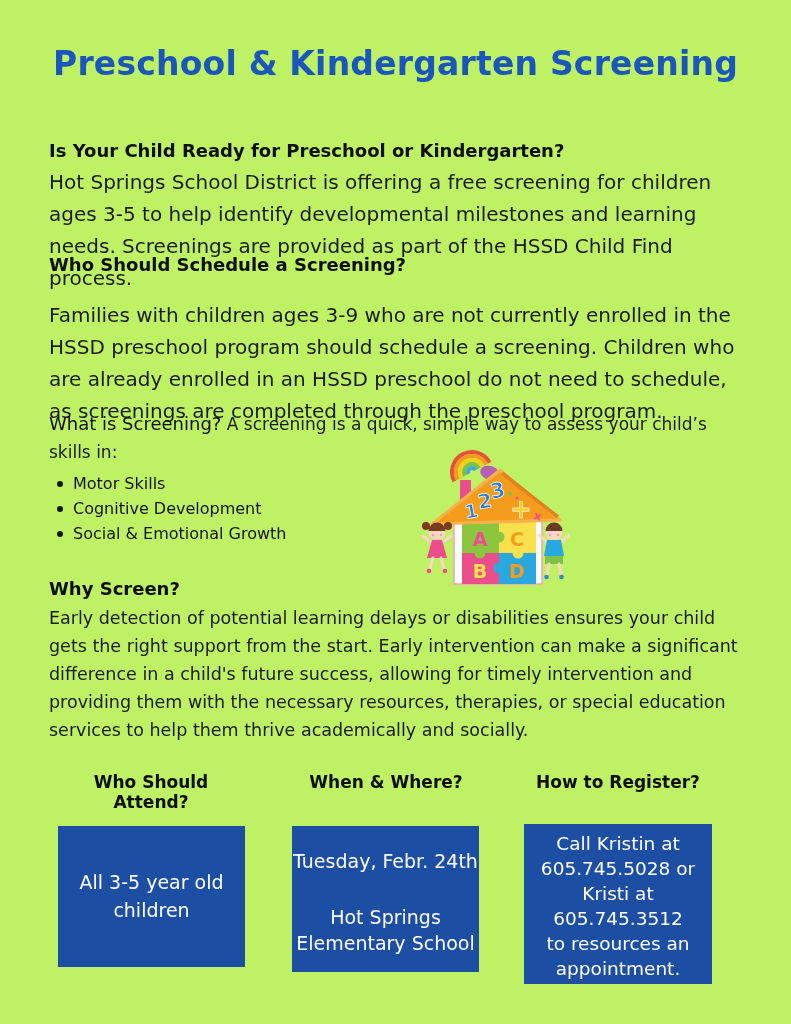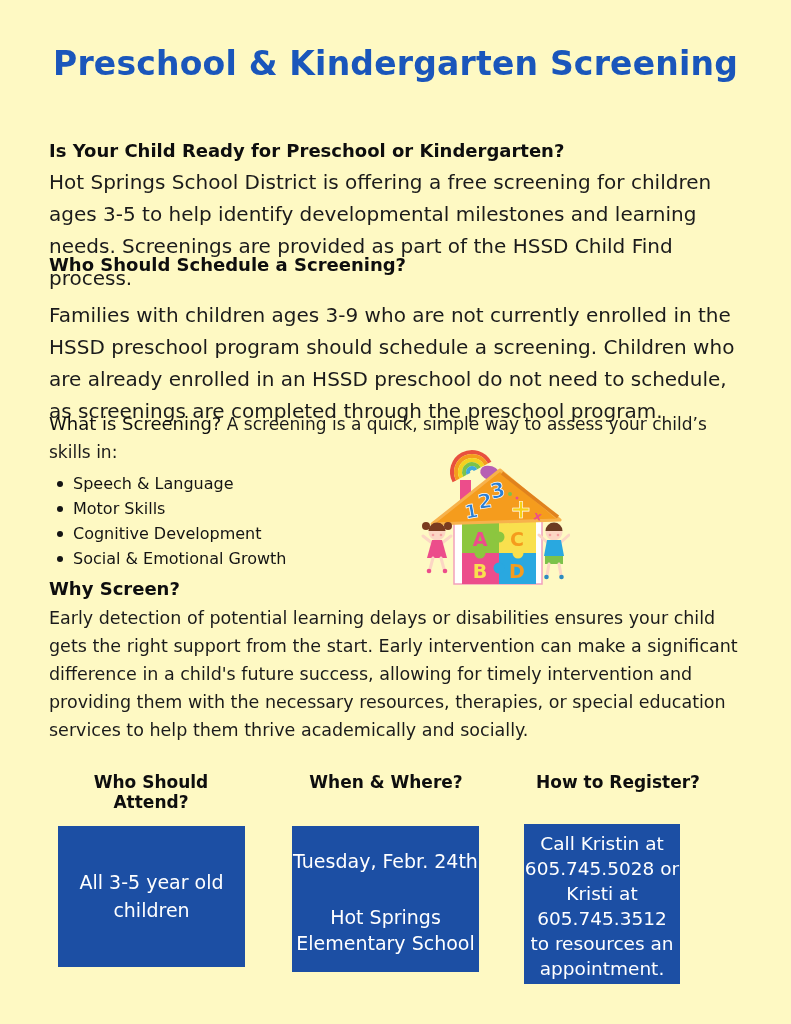--- a/index.html
+++ b/index.html
@@ -5,21 +5,21 @@
   html, body { margin: 0; padding: 0; }
   body {
     background: #f3f8fd;
     font-family: "DejaVu Sans", "Liberation Sans", sans-serif;
     color: #161616;
   }
   .page {
     position: relative;
     width: 791px;
     height: 1024px;
-    background: #fef9c3;
+    background: #bef264;
     overflow: hidden;
   }
   .title {
     position: absolute; top: 44px; left: 0; width: 791px;
     text-align: center; font-size: 33px; font-weight: bold;
     color: #1a56bb; letter-spacing: 0.2px;
   }
   .subtitle {
     position: absolute; top: 84px; left: 0; width: 791px;
     text-align: center; font-size: 21px; font-weight: bold; color: #0e0e0e;
@@ -61,21 +61,21 @@
     left: 58px; top: 826px; width: 187px; height: 141px;
     display: flex; align-items: center; justify-content: center;
   }
   #box-attend .box-line { max-width: 160px; line-height: 1.45; }
   #box-when {
     left: 292px; top: 826px; width: 187px; height: 146px; padding-top: 22px;
   }
   #box-when .box-line { line-height: 1.4; }
   #box-when .box-line-gap { margin-bottom: 29px; }
   #box-register {
-    left: 524px; top: 824px; width: 156px; height: 160px; padding-top: 7px;
+    left: 524px; top: 824px; width: 188px; height: 160px; padding-top: 7px;
   }
   #box-register .box-line { line-height: 25px; font-size: 18.5px; }
 </style>
 </head>
 <body>
 
 <div class="page">
 
   <div class="title">Preschool &amp; Kindergarten Screening</div>
 
@@ -85,21 +85,20 @@
   </div>
 
   <div class="section" id="section-schedule">
     <div class="s-heading">Who Should Schedule a Screening?</div>
     <p class="s-body">Families with children ages 3-9 who are not currently enrolled in the HSSD preschool program should schedule a screening. Children who are already enrolled in an HSSD preschool do not need to schedule, as screenings are completed through the preschool program.</p>
   </div>
 
   <div class="section" id="section-what">
     <p class="lead" style="margin:0;"><strong class="inline-heading">What is Screening?</strong><span> A screening is a quick, simple way to assess your child’s skills in:</span></p>
     <ul class="bullets">
-      <li>Speech &amp; Language</li>
       <li>Motor Skills</li>
       <li>Cognitive Development</li>
       <li>Social &amp; Emotional Growth</li>
     </ul>
   </div>
 
   <svg class="clipart" viewBox="0 0 150 140" xmlns="http://www.w3.org/2000/svg">
 
     <g>
       <g transform="rotate(-28 52 26)">

